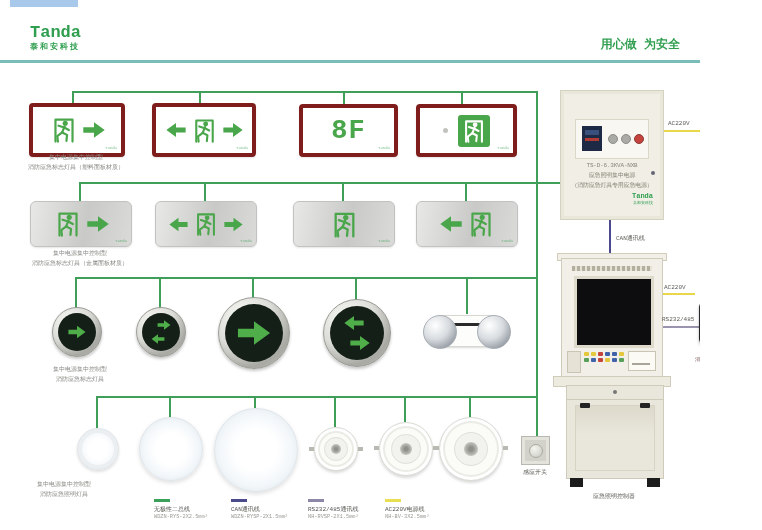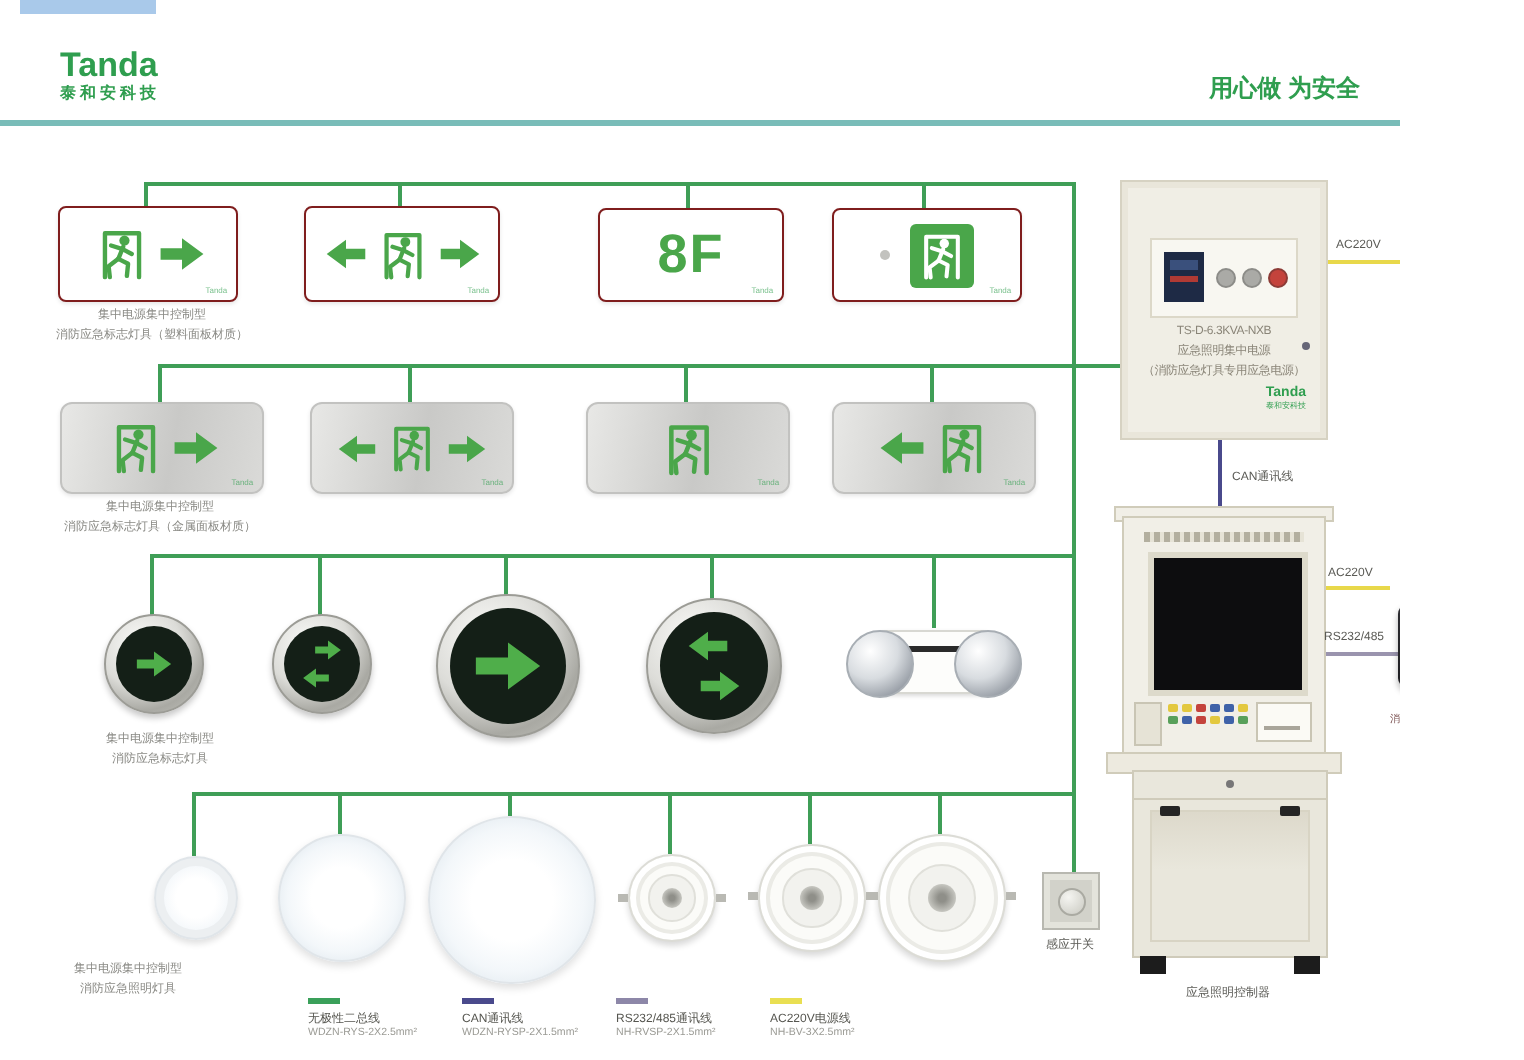--- a/index.html
+++ b/index.html
@@ -1,22 +1,22 @@
 <!DOCTYPE html>
 <html><head>
 <meta charset="utf-8">
 <style>
   html,body{margin:0;padding:0;background:#fff;}
   .page{position:relative;width:700px;height:530px;background:#fff;overflow:hidden;
-        font-family:Liberation Sans, sans-serif;}
+        font-family:Liberation Mono, monospace;}
   .abs{position:absolute;}
   .wire{position:absolute;background:#3f9e57;}
   .cap{position:absolute;font-size:6px;color:#8a8a85;text-align:center;line-height:1.7;}
   .lbl{position:absolute;font-size:6px;color:#5a5a55;white-space:nowrap;}
-  .sign{position:absolute;background:#fff;border:1px solid #7f1d1d;border-radius:4px;
+  .sign{position:absolute;background:#fff;border:4px solid #7f1d1d;border-radius:4px;
         box-shadow:0 1px 2px rgba(0,0,0,.10);display:flex;align-items:center;justify-content:center;
         gap:5px;color:#4aa64a;}
   .sign-metal{background:linear-gradient(100deg,#e8e8e6,#c9c9c7 55%,#dadad8);border:1px solid #c2c2c0;border-radius:6px;}
   .brandmark{position:absolute;right:4px;bottom:2px;font-size:5px;color:rgba(47,158,79,.65);
              transform:scale(.8);transform-origin:right bottom;}
   .flip{transform:scaleX(-1);}
   .rlight{position:absolute;border-radius:50%;
           background:radial-gradient(circle at 35% 30%,#fbfbf9,#dcdcd8 45%,#a9a9a3 72%,#c6c6c0);
           border:1px solid #9c9c96;box-shadow:0 2px 3px rgba(0,0,0,.22);}
   .rlight .face{position:absolute;inset:5px;border-radius:50%;background:#141f17;

